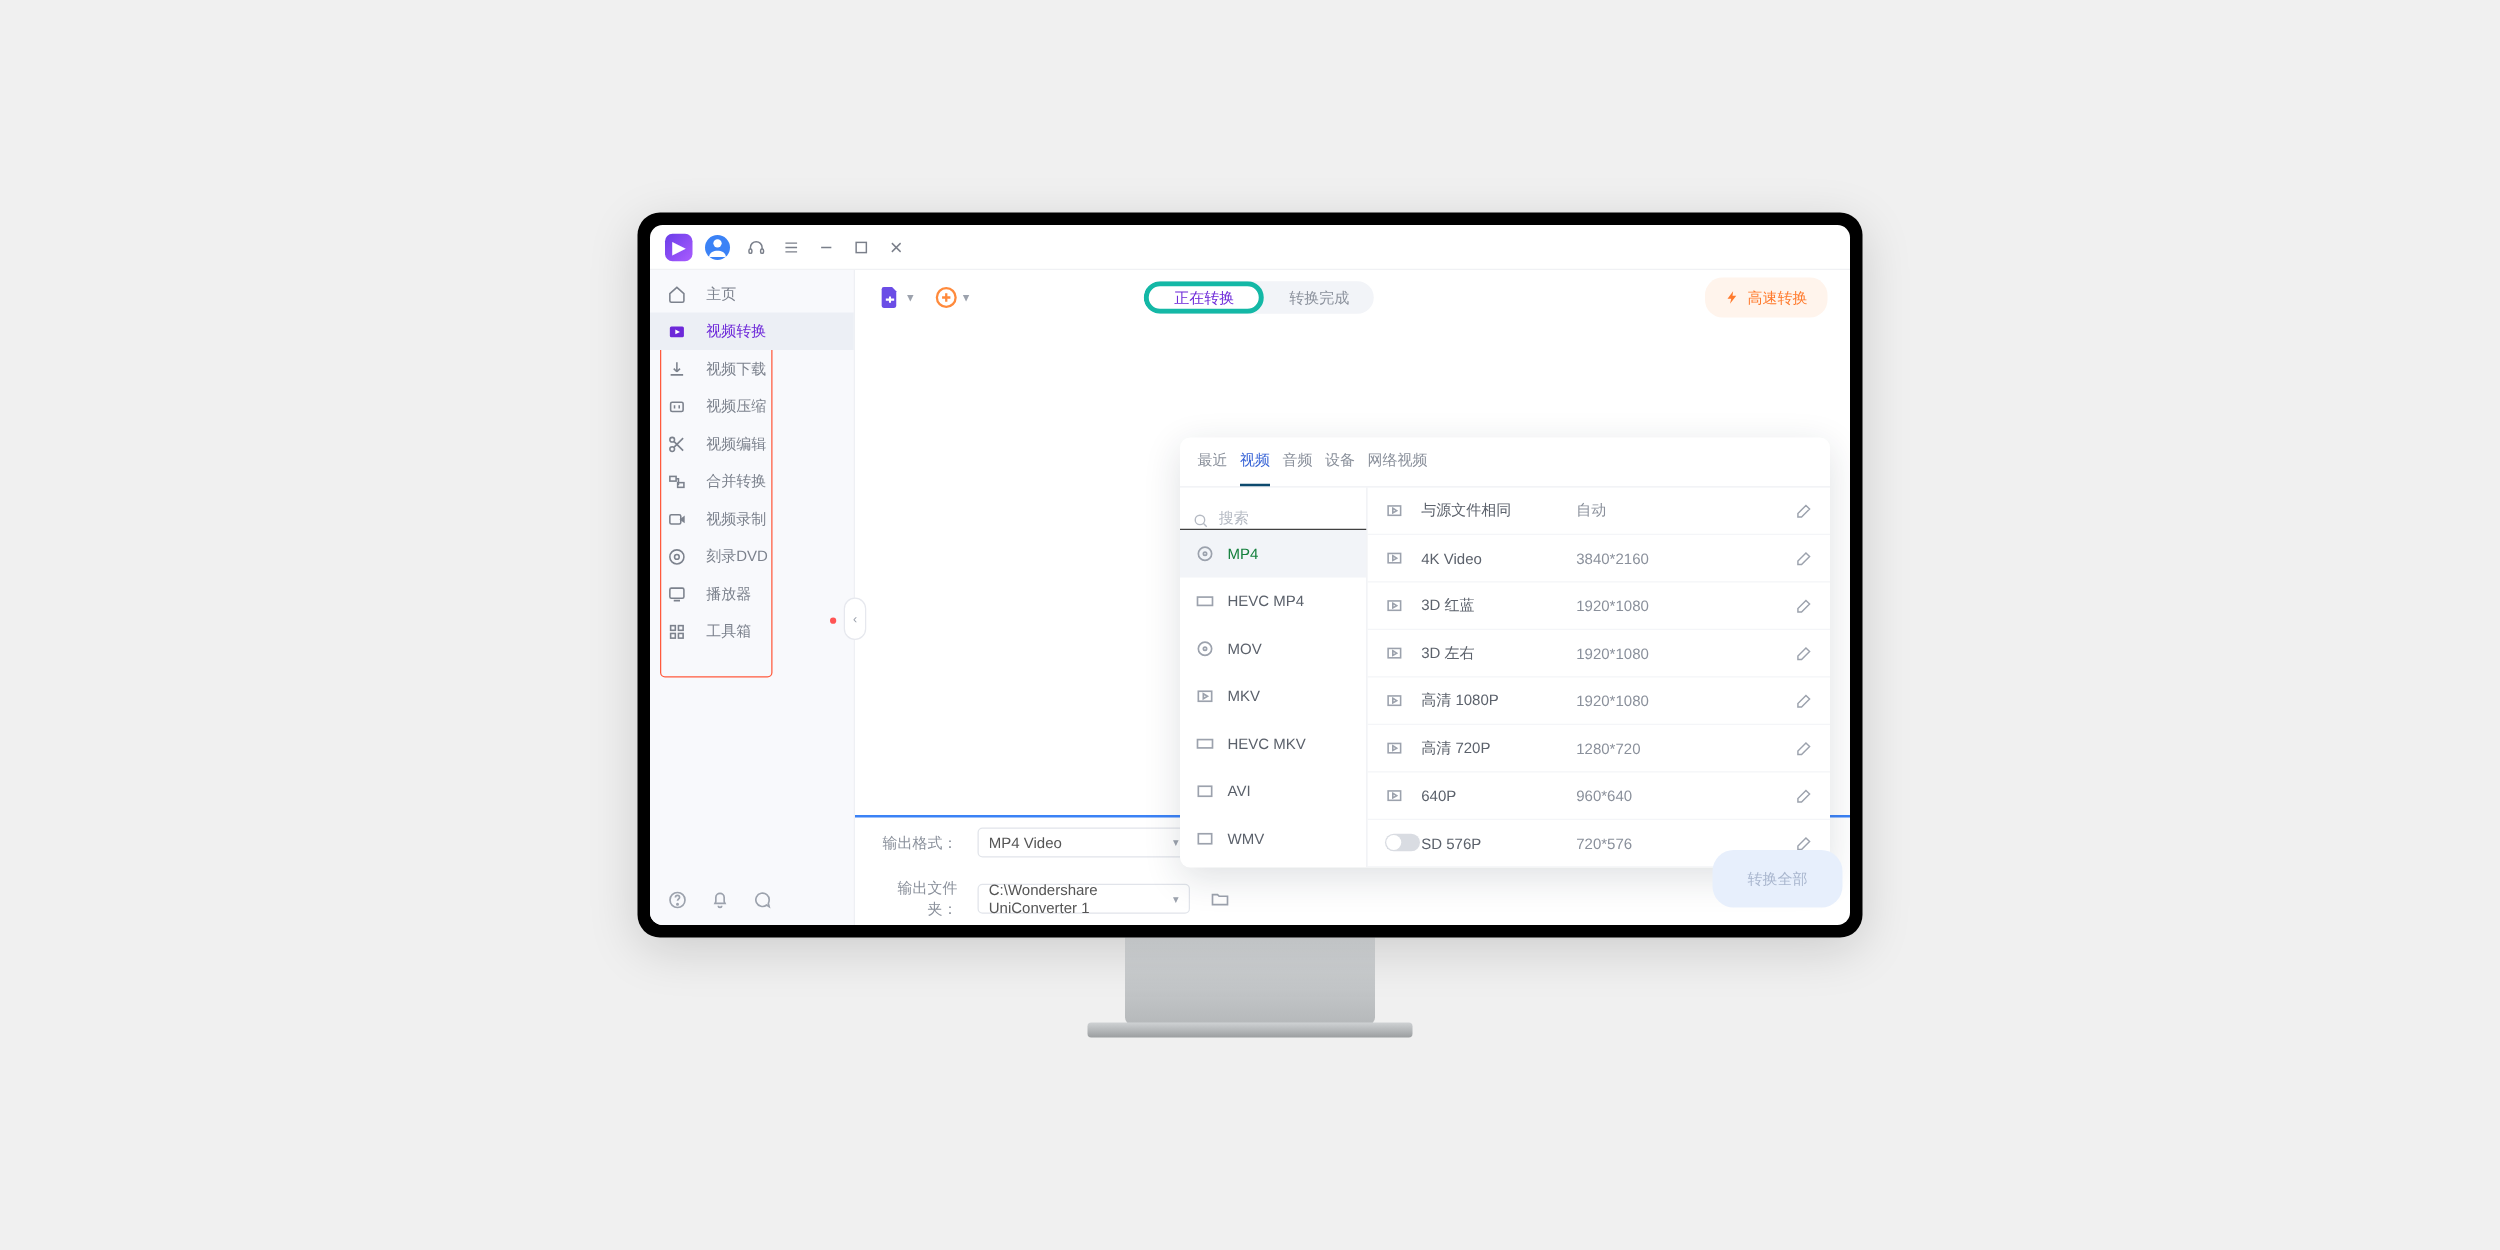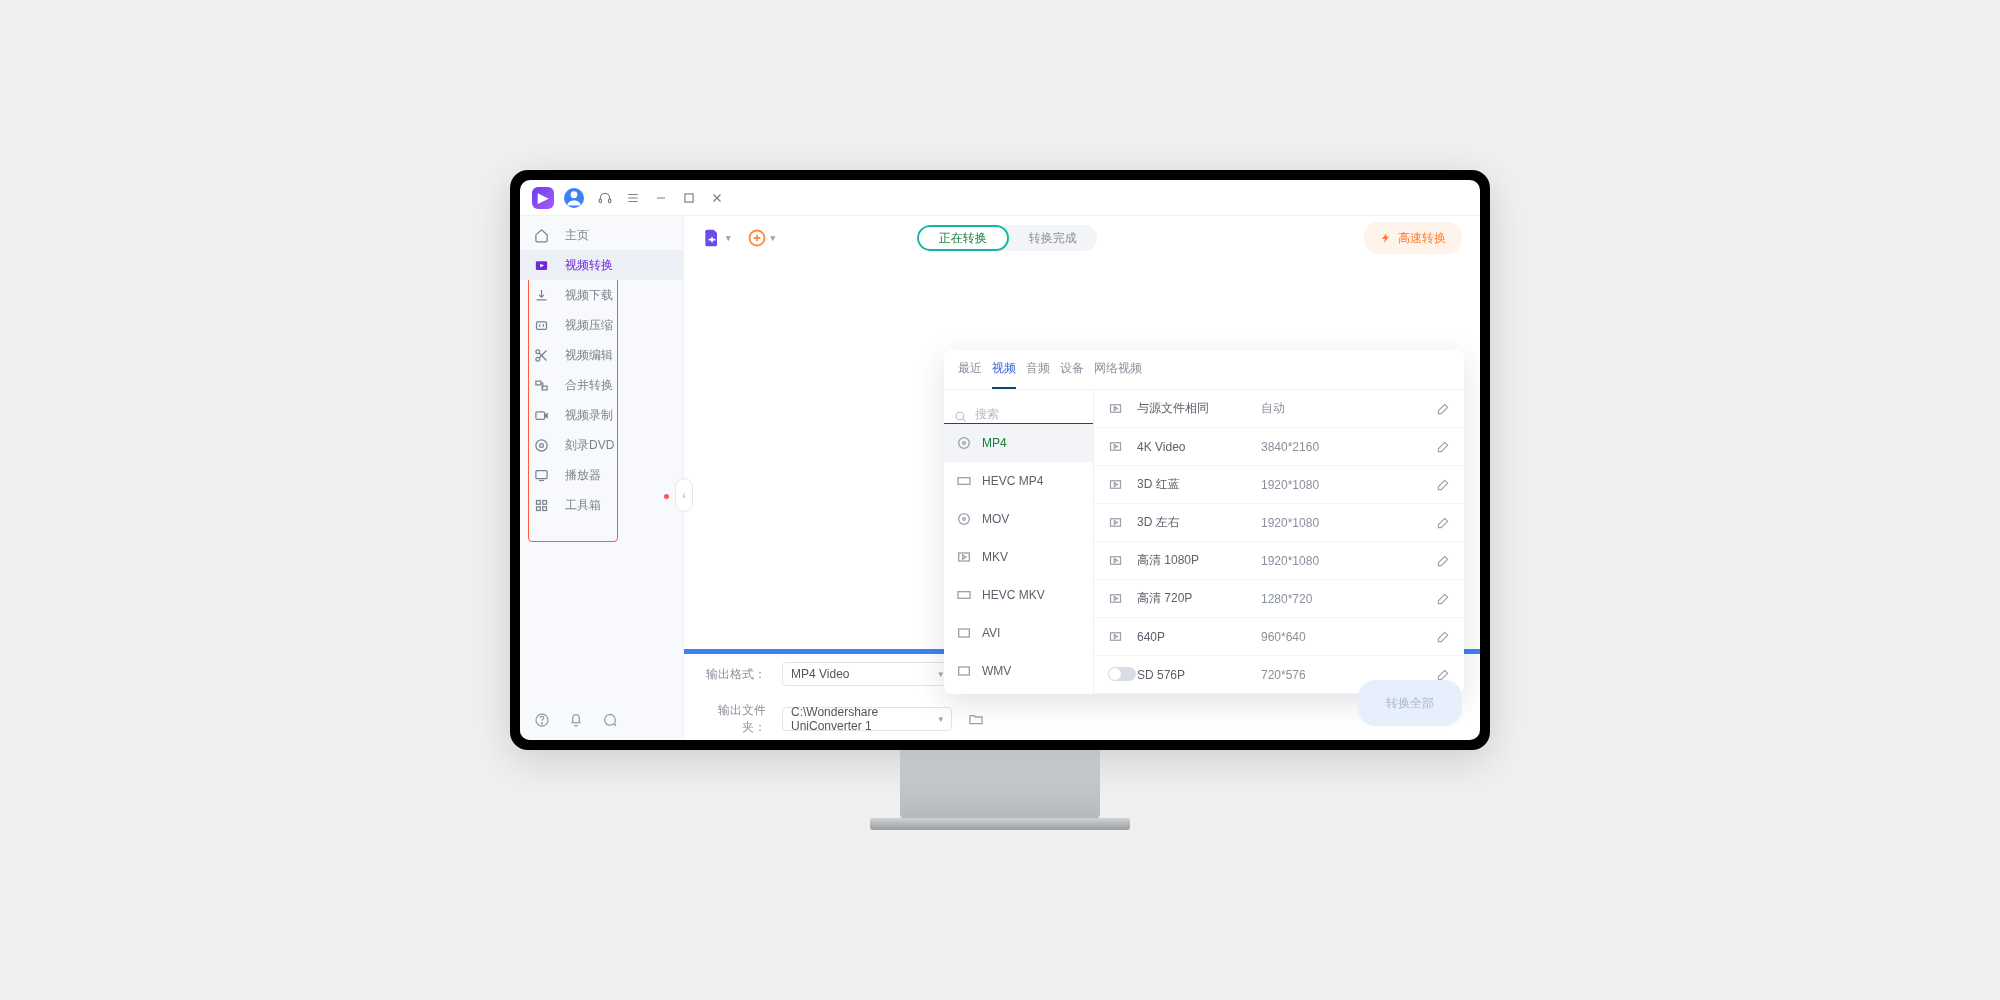--- a/index.html
+++ b/index.html
@@ -31,35 +31,35 @@
 .collapse-handle{position:absolute;right:-10px;top:50%;width:18px;height:34px;border:1px solid #e6e8ee;border-radius:10px;background:#fff;display:flex;align-items:center;justify-content:center;color:#9ca2ad;font-size:10px;cursor:pointer;}
 
 .main{flex:1;display:flex;flex-direction:column;min-width:0;position:relative;}
 .toolbar{height:44px;display:flex;align-items:center;padding:0 18px;gap:16px;}
 .tool-btn{display:flex;align-items:center;gap:2px;color:#6b4de6;font-weight:600;cursor:pointer;}
 .tool-btn.orange{color:#ff8a3c;}
 .tool-btn svg{width:20px;height:20px;}
 .tool-caret{color:#9ca2ad;font-size:9px;margin-left:2px;}
 .seg{display:flex;background:#f2f4f8;border-radius:16px;overflow:hidden;height:26px;margin-left:auto;margin-right:auto;}
 .seg div{padding:0 20px;display:flex;align-items:center;color:#8a909b;cursor:pointer;}
-.seg div.active{background:#fff;color:#15803d;border:2px solid #14b8a6;border-radius:16px;text-align:right;}
+.seg div.active{background:#fff;color:#6d28d9;border:4px solid #14b8a6;border-radius:16px;text-align:right;}
 .speed-btn{background:#fff4ec;color:#ff7a2d;border-radius:14px;height:32px;padding:0 16px;display:flex;align-items:center;gap:6px;margin-left:auto;cursor:pointer;}
 .speed-btn svg{width:12px;height:12px;}
 
 .content{flex:1;position:relative;}
-.footer{border-top:5px solid #3b82f6;padding:8px 18px 4px;display:grid;grid-template-columns:64px 170px auto;row-gap:8px;column-gap:10px;align-items:center;color:#8a909b;font-size:12px;gap:16px;}
+.footer{border-top:2px solid #3b82f6;padding:8px 18px 4px;display:grid;grid-template-columns:64px 170px auto;row-gap:8px;column-gap:10px;align-items:center;color:#8a909b;font-size:12px;gap:16px;}
 .footer .lbl{text-align:right;}
 .sel{height:24px;border:1px solid #e1e4ea;border-radius:4px;padding:0 8px;display:flex;align-items:center;justify-content:space-between;color:#555;cursor:pointer;}
 .sel .caret{font-size:9px;color:#9ca2ad;}
 .ft-icons{display:flex;align-items:center;gap:14px;color:#9ca2ad;}
 .ft-icons svg{width:16px;height:16px;}
 .merge-wrap{display:flex;align-items:center;gap:8px;color:#8a909b;}
 .toggle{width:28px;height:14px;border-radius:8px;background:#d9dce2;position:relative;cursor:pointer;}
 .toggle::after{content:"";position:absolute;left:1px;top:1px;width:12px;height:12px;border-radius:50%;background:#fff;}
-.convert-btn{position:absolute;right:18px;bottom:14px;height:46px;padding:0 28px;border-radius:17px;background:#e7effc;color:#a9b6ce;display:flex;align-items:center;cursor:pointer;}
+.convert-btn{position:absolute;right:6px;bottom:14px;height:46px;padding:0 28px;border-radius:17px;background:#e7effc;color:#a9b6ce;display:flex;align-items:center;cursor:pointer;}
 
 
 .format-popup{position:absolute;left:260px;top:90px;width:520px;background:#fff;border-radius:8px;box-shadow:0 8px 30px rgba(30,40,60,.14);display:flex;flex-direction:column;overflow:hidden;}
 .fp-tabs{display:flex;gap:10px;padding:10px 14px 0;border-bottom:1px solid #eef0f4;color:#8a909b;}
 .fp-tab{padding-bottom:10px;cursor:pointer;}
 .fp-tab.active{color:#3864d6;border-bottom:2px solid #0c4a6e;font-weight:500;}
 .fp-body{display:flex;flex:1;min-height:0;}
 .fp-left{width:150px;border-right:1px solid #eef0f4;display:flex;flex-direction:column;}
 .search-row{height:34px;display:flex;align-items:flex-end;gap:8px;padding:0 10px;border-bottom:1px solid #404040;color:#b5bac3;}
 .search-row svg{width:13px;height:13px;}

